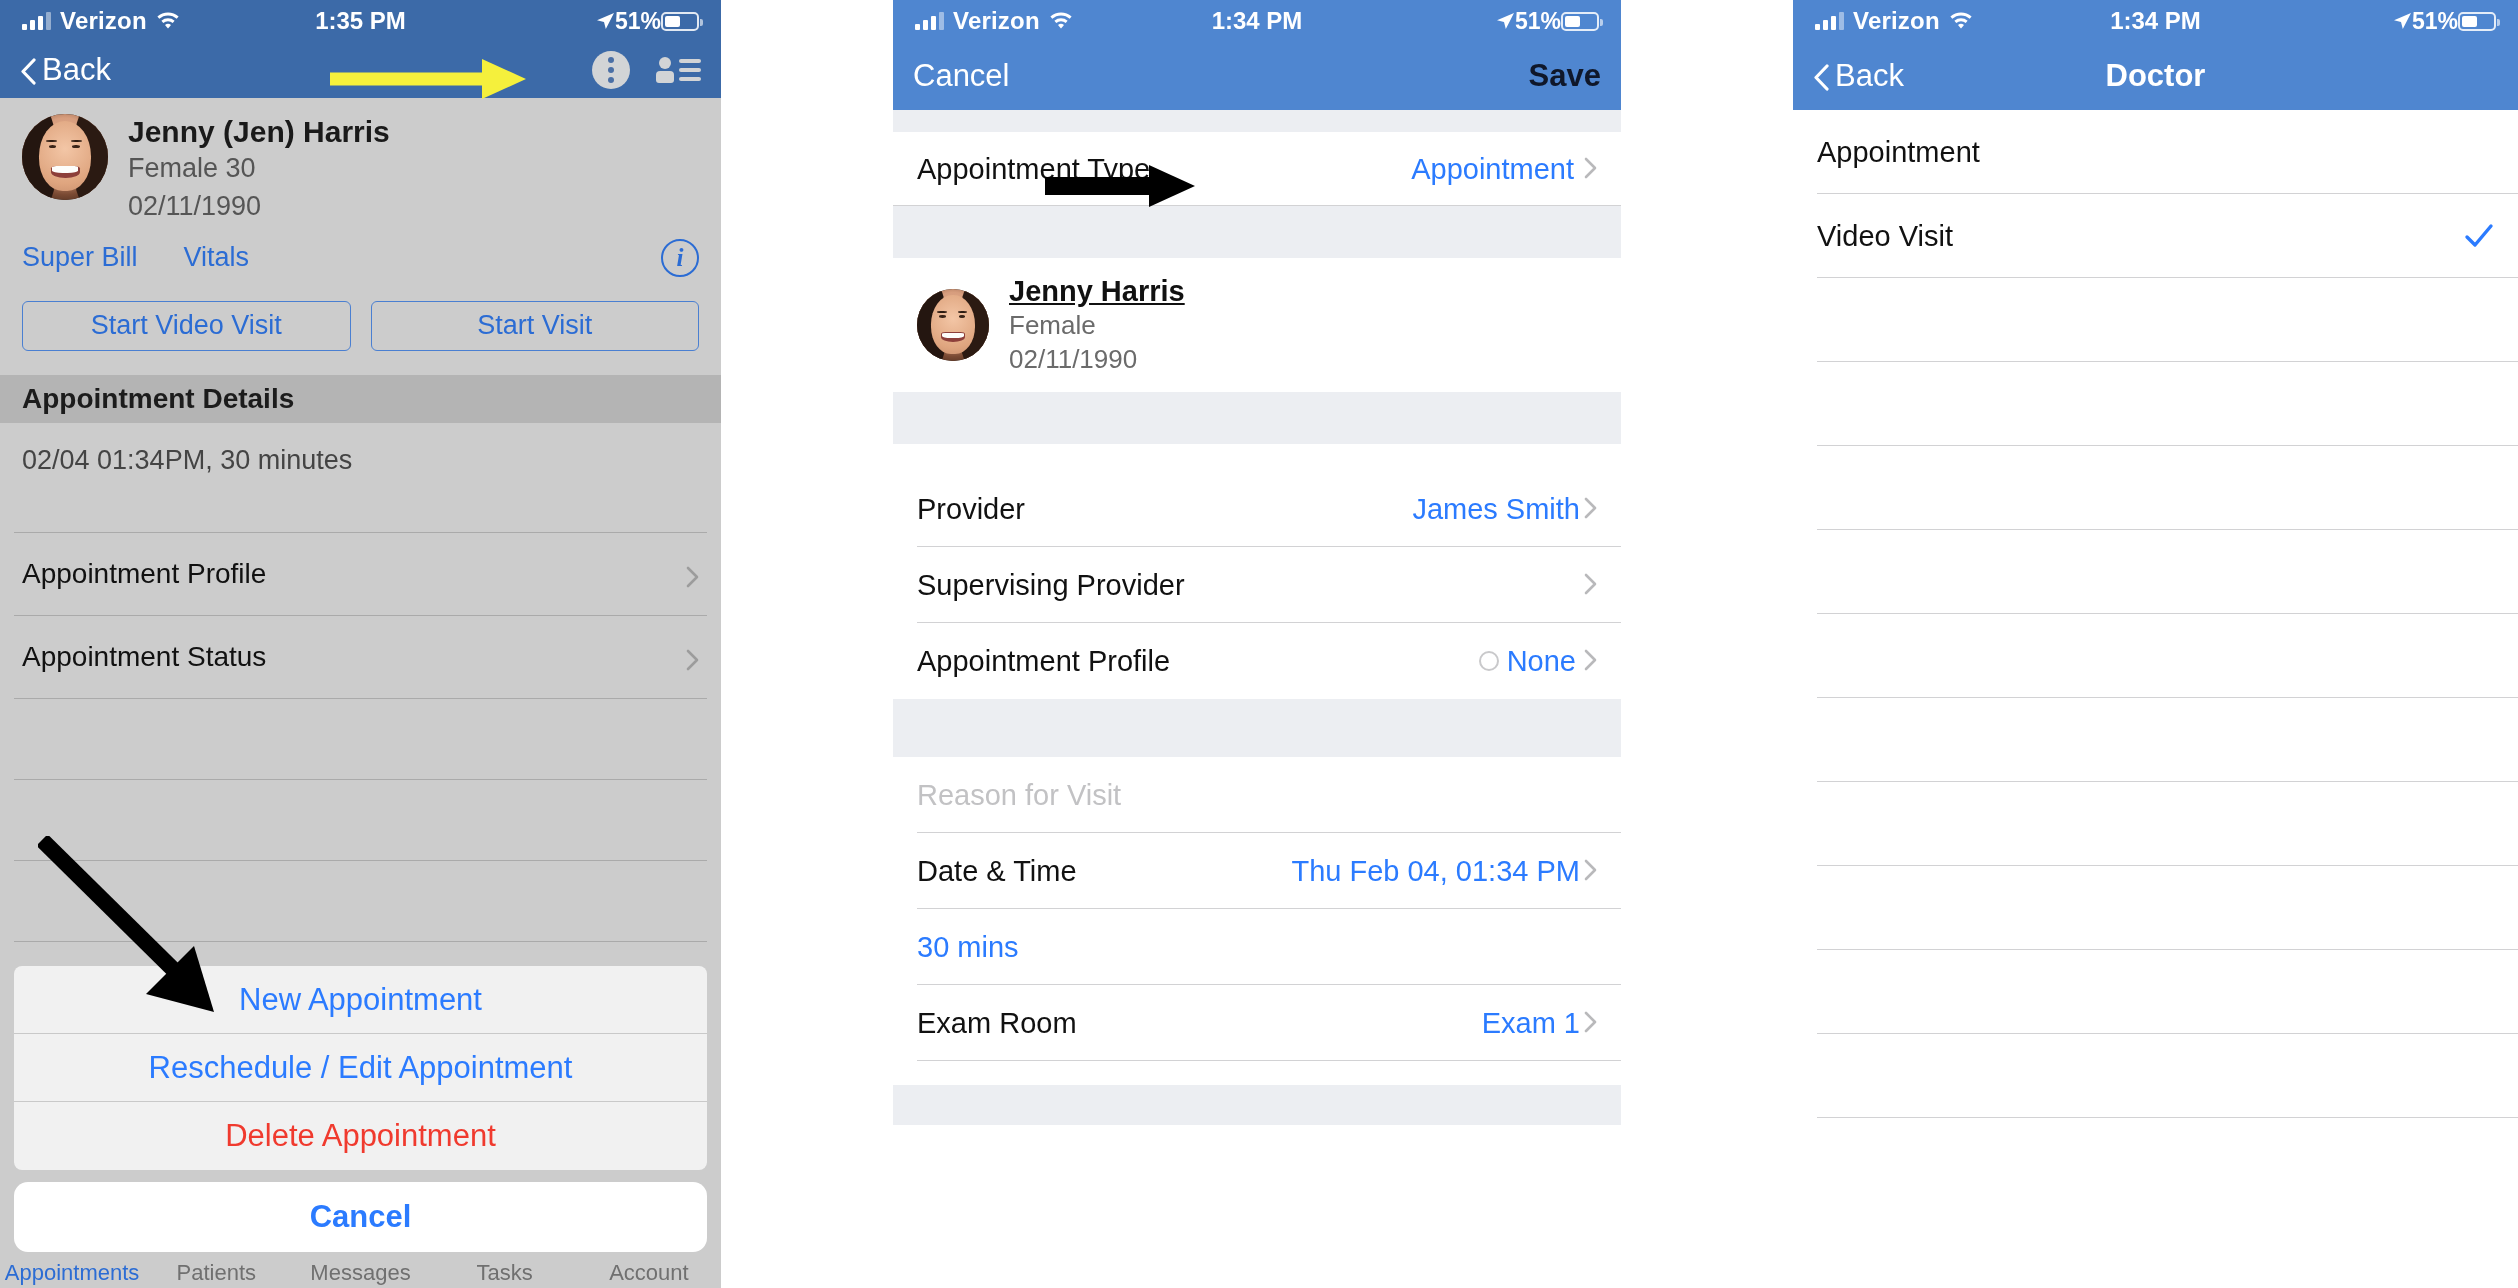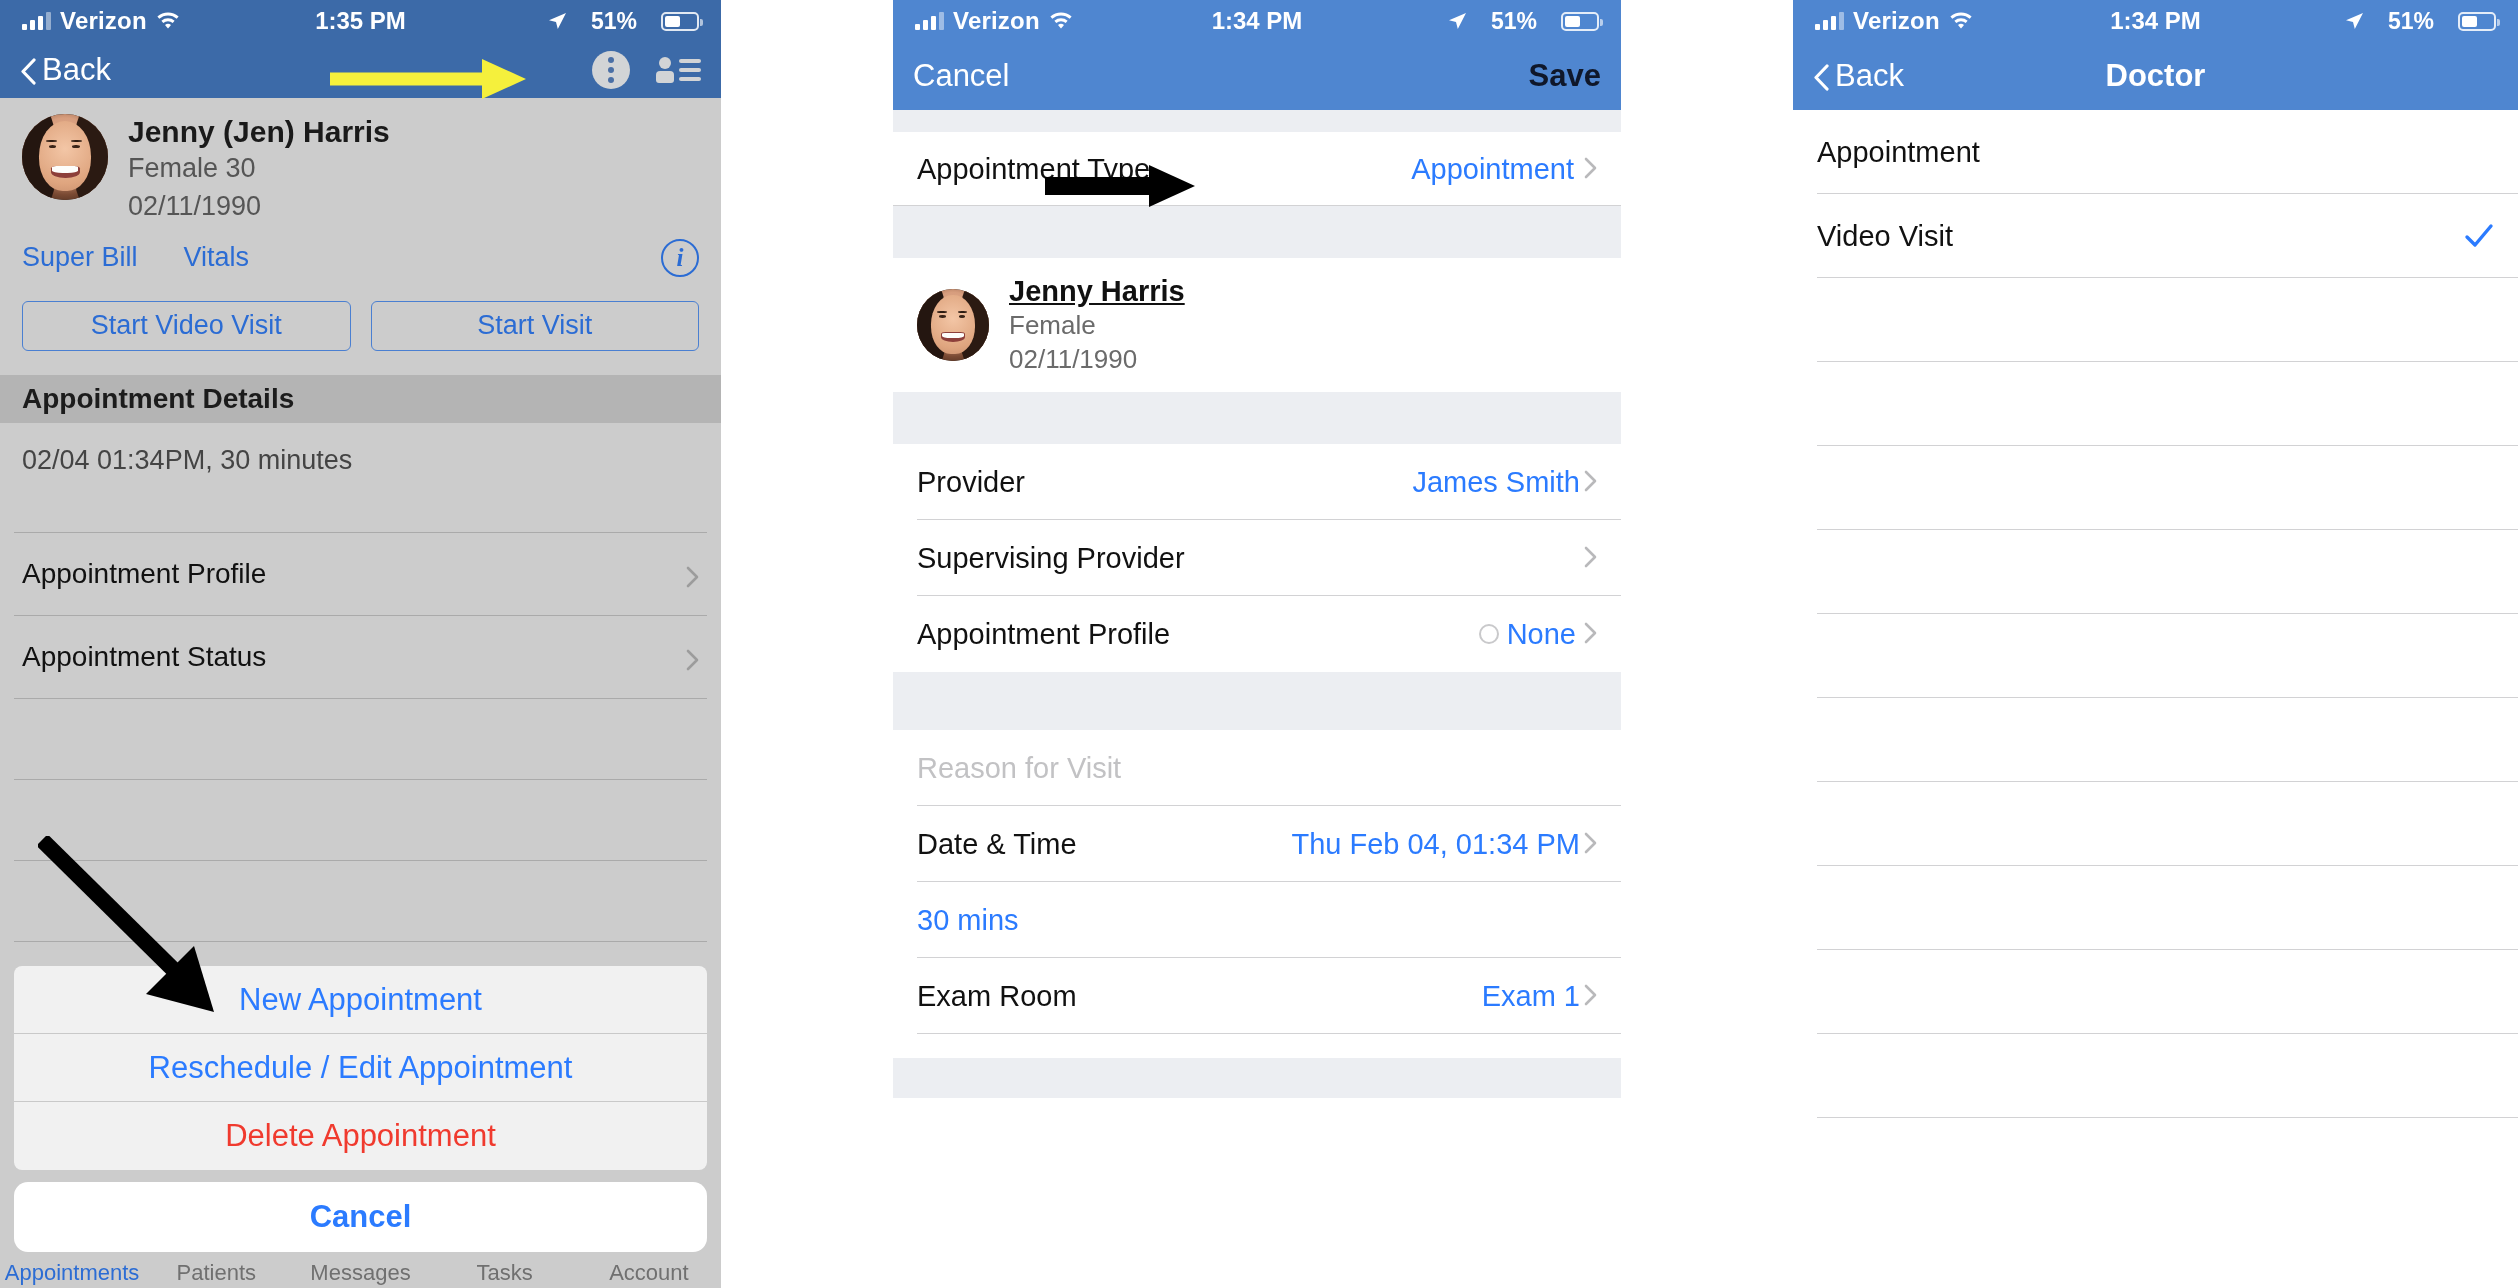--- a/index.html
+++ b/index.html
@@ -18,21 +18,21 @@
 
   
   .statusbar {
     height: 42px; display: flex; align-items: center;
     padding: 0 22px; color: #ffffff; font-size: 24px; font-weight: 600;
     position: relative;
   }
   .sb-left { display: flex; align-items: center; gap: 9px; }
   .sb-center { position: absolute; left: 0; right: 0; text-align: center;
                font-size: 24px; font-weight: 600; pointer-events: none; }
-  .sb-right { margin-left: auto; display: flex; align-items: center; gap: 24px;
+  .sb-right { margin-left: auto; display: flex; align-items: center; gap: 0;
               position: relative; z-index: 2; }
   .bars { display: flex; align-items: flex-end; gap: 3px; height: 18px; }
   .bars i { display: block; width: 5px; background: #ffffff; border-radius: 1px; }
   .bars i:nth-child(1) { height: 6px; }
   .bars i:nth-child(2) { height: 10px; }
   .bars i:nth-child(3) { height: 14px; }
   .bars i:nth-child(4) { height: 18px; opacity: .45; }
   .carrier { font-size: 24px; font-weight: 600; letter-spacing: .2px; }
   .wifi { width: 24px; height: 18px; position: relative; display: inline-block; }
   .wifi svg { display: block; }
@@ -395,21 +395,21 @@
       </div>
       <div>
         <div class="p2-name">Jenny Harris</div>
         <div class="p2-meta">Female</div>
         <div class="p2-meta">02/11/1990</div>
       </div>
     </div>
 
     <div class="list-gap" style="height:52px;"></div>
 
-    <div class="row" style="height:76px;">
+    <div class="row" style="height:76px;margin-top:27px;">
       <span class="row-label">Provider</span>
       <span class="row-value" style="gap:4px;">
         <span>James Smith</span>
         <span>
           <svg width="13" height="22" viewBox="0 0 13 22">
               <path d="M2 2l9 9-9 9" stroke="#b9b9bb" stroke-width="2.6" fill="none" stroke-linecap="round" stroke-linejoin="round"></path>
             </svg>
         </span>
       </span>
       <span class="row-sep"></span>

